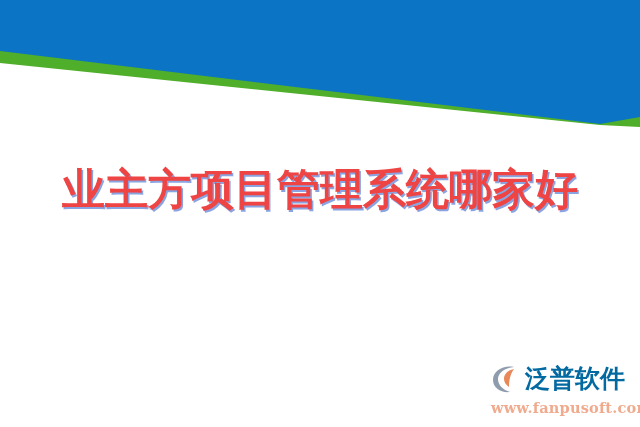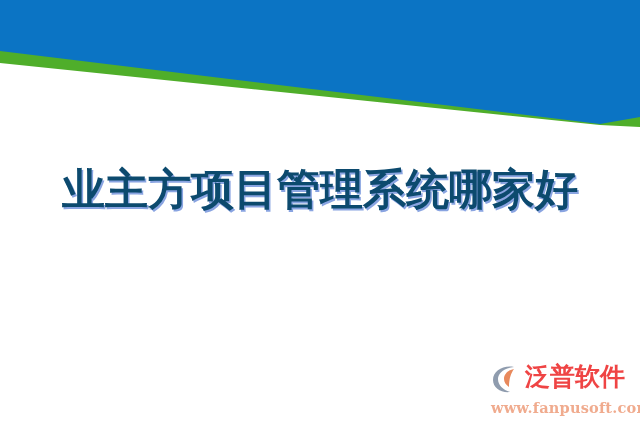--- a/index.html
+++ b/index.html
@@ -36,21 +36,21 @@
     top: 165px;
     width: 640px;
     text-align: center;
   }
   .title-text {
     display: inline-block;
     font-family: "DejaVu Sans", "Liberation Sans", sans-serif;
     font-size: 43px;
     font-weight: bold;
     line-height: 1.12;
-    color: #0c4a6e;
+    color: #ef4444;
     letter-spacing: 0px;
     white-space: nowrap;
     text-shadow: 1.5px 1.5px 0 rgba(40, 90, 200, 0.55);
   }
   .logo-block {
     position: absolute;
     right: 8px;
     bottom: 12px;
     width: 146px;
     height: 60px;
@@ -70,24 +70,24 @@
     height: 30px;
     margin-right: 3px;
     flex: 0 0 auto;
   }
   .logo-mark svg {
     display: block;
     width: 32px;
     height: 30px;
   }
   .logo-name {
-    font-family: Liberation Mono, monospace;
+    font-family: Liberation Sans, sans-serif;
     font-size: 25px;
     font-weight: bold;
-    color: #ef4444;
+    color: #0369a1;
     line-height: 1;
     letter-spacing: 0px;
     white-space: nowrap;
   }
   .logo-url {
     font-family: "DejaVu Serif", "Liberation Serif", serif;
     font-size: 14.5px;
     font-weight: bold;
     color: #f0ab8e;
     line-height: 1;

